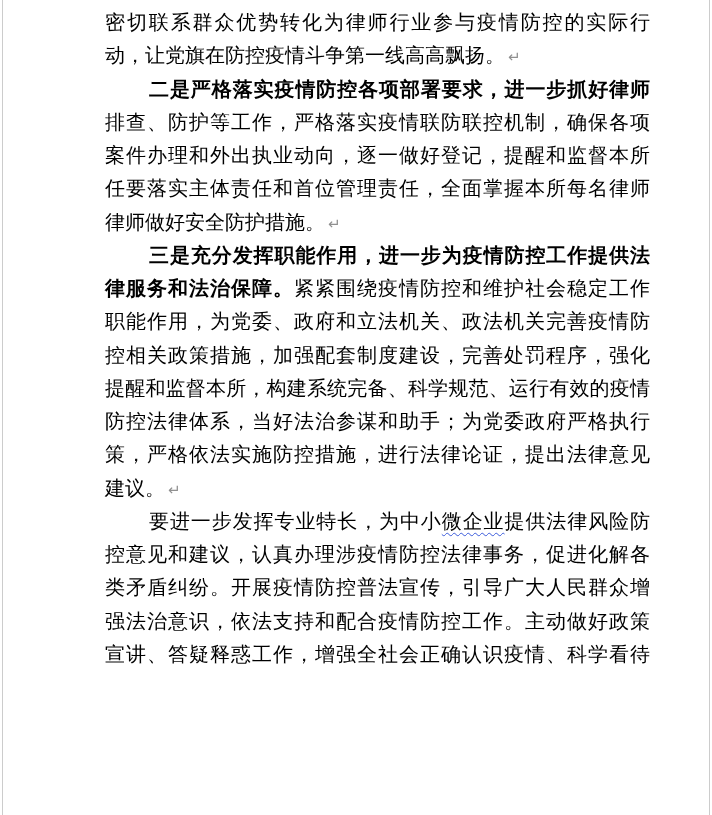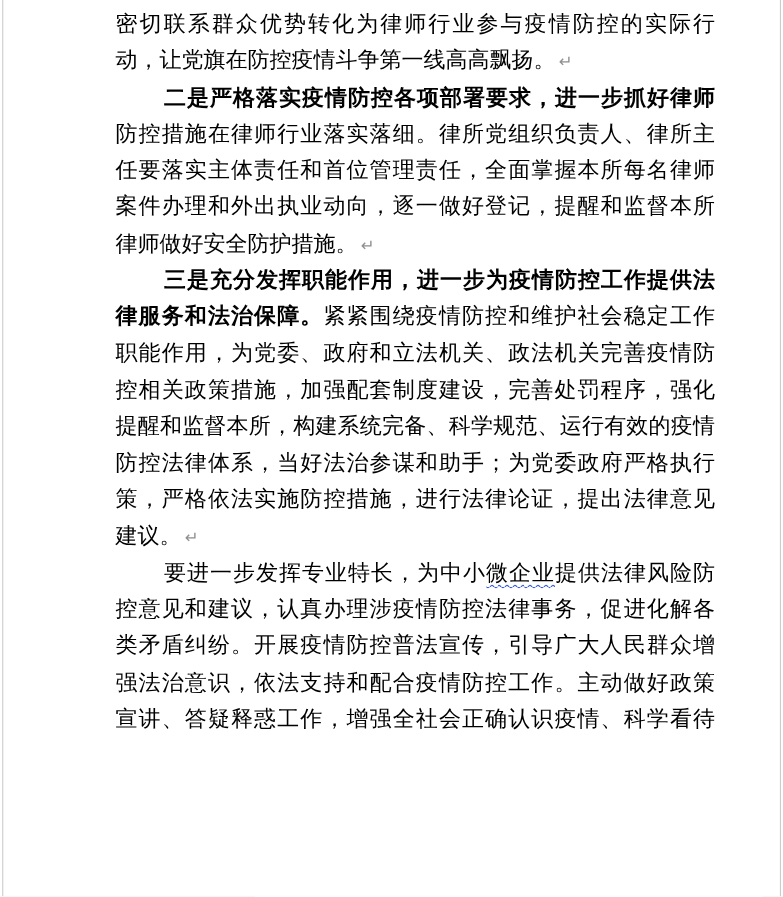--- a/index.html
+++ b/index.html
@@ -64,23 +64,23 @@
 </head>
 <body>
 
 <div class="page">
   <div class="page-edge left"></div>
   <div class="page-edge right"></div>
   <div class="doc-text">
       <div class="line justify"><span>密切联系群众优势转化为律师行业参与疫情防控的实际行</span></div>
       <div class="line"><span>动，让党旗在防控疫情斗争第一线高高飘扬。</span><span class="pilcrow" style="color: rgb(144, 144, 144);">↵</span></div>
       <div class="line indent justify"><span class="seg-bold">二是严格落实疫情防控各项部署要求，进一步抓好律师</span></div>
-      <div class="line justify"><span>防控措施在律师行业落实落细。律所党组织负责人、律所主</span></div>
+      <div class="line justify"><span>排查、防护等工作，严格落实疫情联防联控机制，确保各项</span></div>
+      <div class="line justify"><span>案件办理和外出执业动向，逐一做好登记，提醒和监督本所</span></div>
       <div class="line justify"><span>任要落实主体责任和首位管理责任，全面掌握本所每名律师</span></div>
-      <div class="line justify"><span>案件办理和外出执业动向，逐一做好登记，提醒和监督本所</span></div>
       <div class="line"><span>律师做好安全防护措施。</span><span class="pilcrow" style="color: rgb(144, 144, 144);">↵</span></div>
       <div class="line indent justify"><span class="seg-bold">三是充分发挥职能作用，进一步为疫情防控工作提供法</span></div>
       <div class="line justify"><span class="seg-bold">律服务和法治保障。</span><span>紧紧围绕疫情防控和维护社会稳定工作</span></div>
       <div class="line justify"><span>职能作用，为党委、政府和立法机关、政法机关完善疫情防</span></div>
       <div class="line justify"><span>控相关政策措施，加强配套制度建设，完善处罚程序，强化</span></div>
       <div class="line justify"><span>提醒和监督本所，构建系统完备、科学规范、运行有效的疫情</span></div>
       <div class="line justify"><span>防控法律体系，当好法治参谋和助手；为党委政府严格执行</span></div>
       <div class="line justify"><span>策，严格依法实施防控措施，进行法律论证，提出法律意见</span></div>
       <div class="line"><span>建议。</span><span class="pilcrow" style="color: rgb(144, 144, 144);">↵</span></div>
       <div class="line indent justify"><span>要进一步发挥专业特长，为中小</span><span class="seg-wavy">微企业</span><span>提供法律风险防</span></div>

